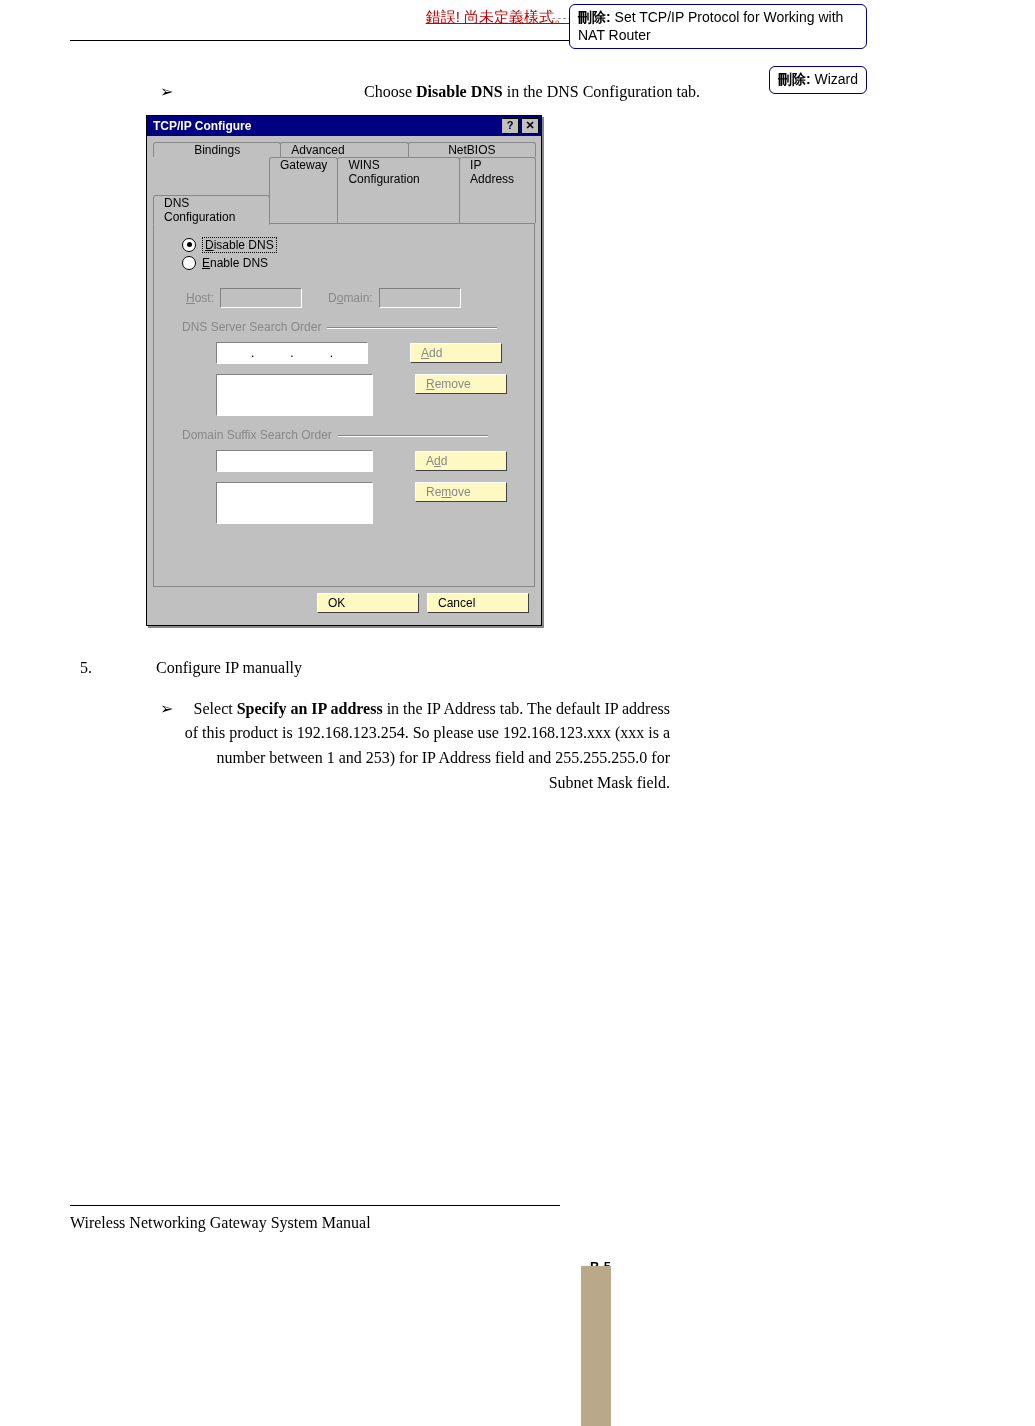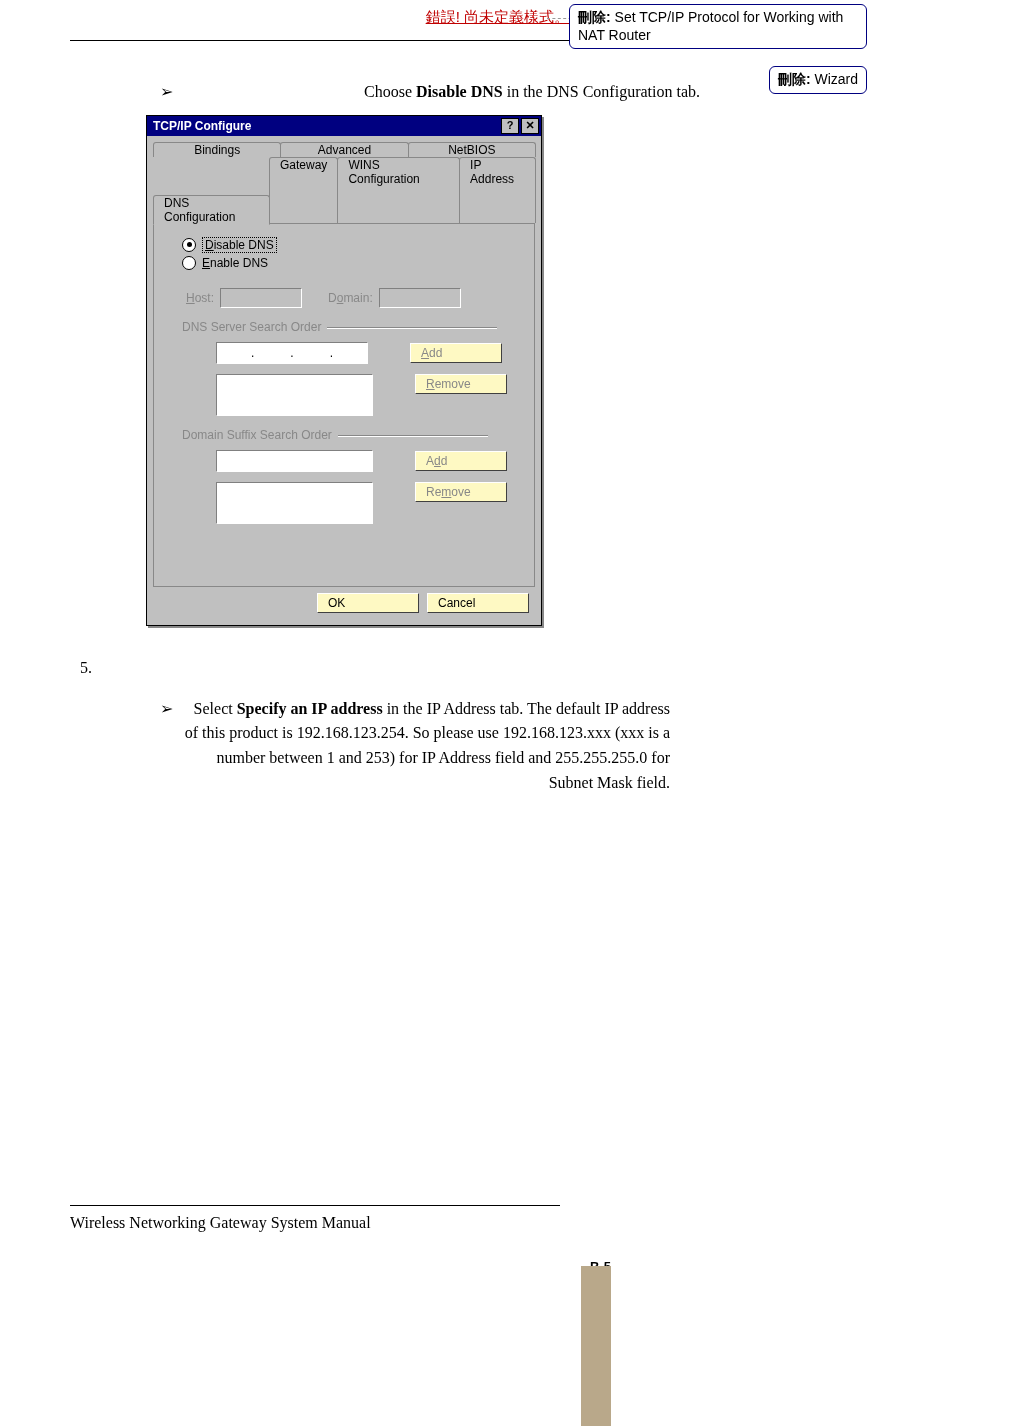--- a/index.html
+++ b/index.html
@@ -308,21 +308,21 @@
 
     <div class="dialog">
       <div class="titlebar">
         <span style="flex:1">TCP/IP Configure</span>
         <span class="title-btn">?</span>
         <span class="title-btn">✕</span>
       </div>
       <div class="dialog-body">
         <div class="tabstrip">
           <div class="tab" style="flex:1;text-align:center">Bindings</div>
-          <div class="tab" style="flex:1;text-align:center">Advanced</div>
+          <div class="tab" style="flex:1;text-align:left">Advanced</div>
           <div class="tab" style="flex:1;text-align:center">NetBIOS</div>
         </div>
         <div class="tabstrip">
           <div class="tab active">DNS Configuration</div>
           <div class="tab">Gateway</div>
           <div class="tab">WINS Configuration</div>
           <div class="tab">IP Address</div>
         </div>
 
         <div class="tab-panel">
@@ -381,20 +381,21 @@
 
         <div class="dialog-buttons">
           <span class="btn3d enabled" style="min-width:80px">OK</span>
           <span class="btn3d enabled" style="min-width:80px">Cancel</span>
         </div>
       </div>
     </div>
 
     <div class="step-row" style="margin-left:-60px;">
       <div class="step-num">5.</div>
+      <div class="step-text">Configure IP manually</div>
     </div>
 
     <div class="bullet-row">
       <div class="bullet-glyph">➢</div>
       <div class="bullet-text" style="padding-right:30px;">
         <span>Select </span><b>Specify an IP address</b><span> in the IP Address tab. The default IP address of this product is 192.168.123.254. So please use 192.168.123.xxx (xxx is a number between 1 and 253) for IP Address field and 255.255.255.0 for Subnet Mask field.</span>
       </div>
     </div>
 
   </div>

